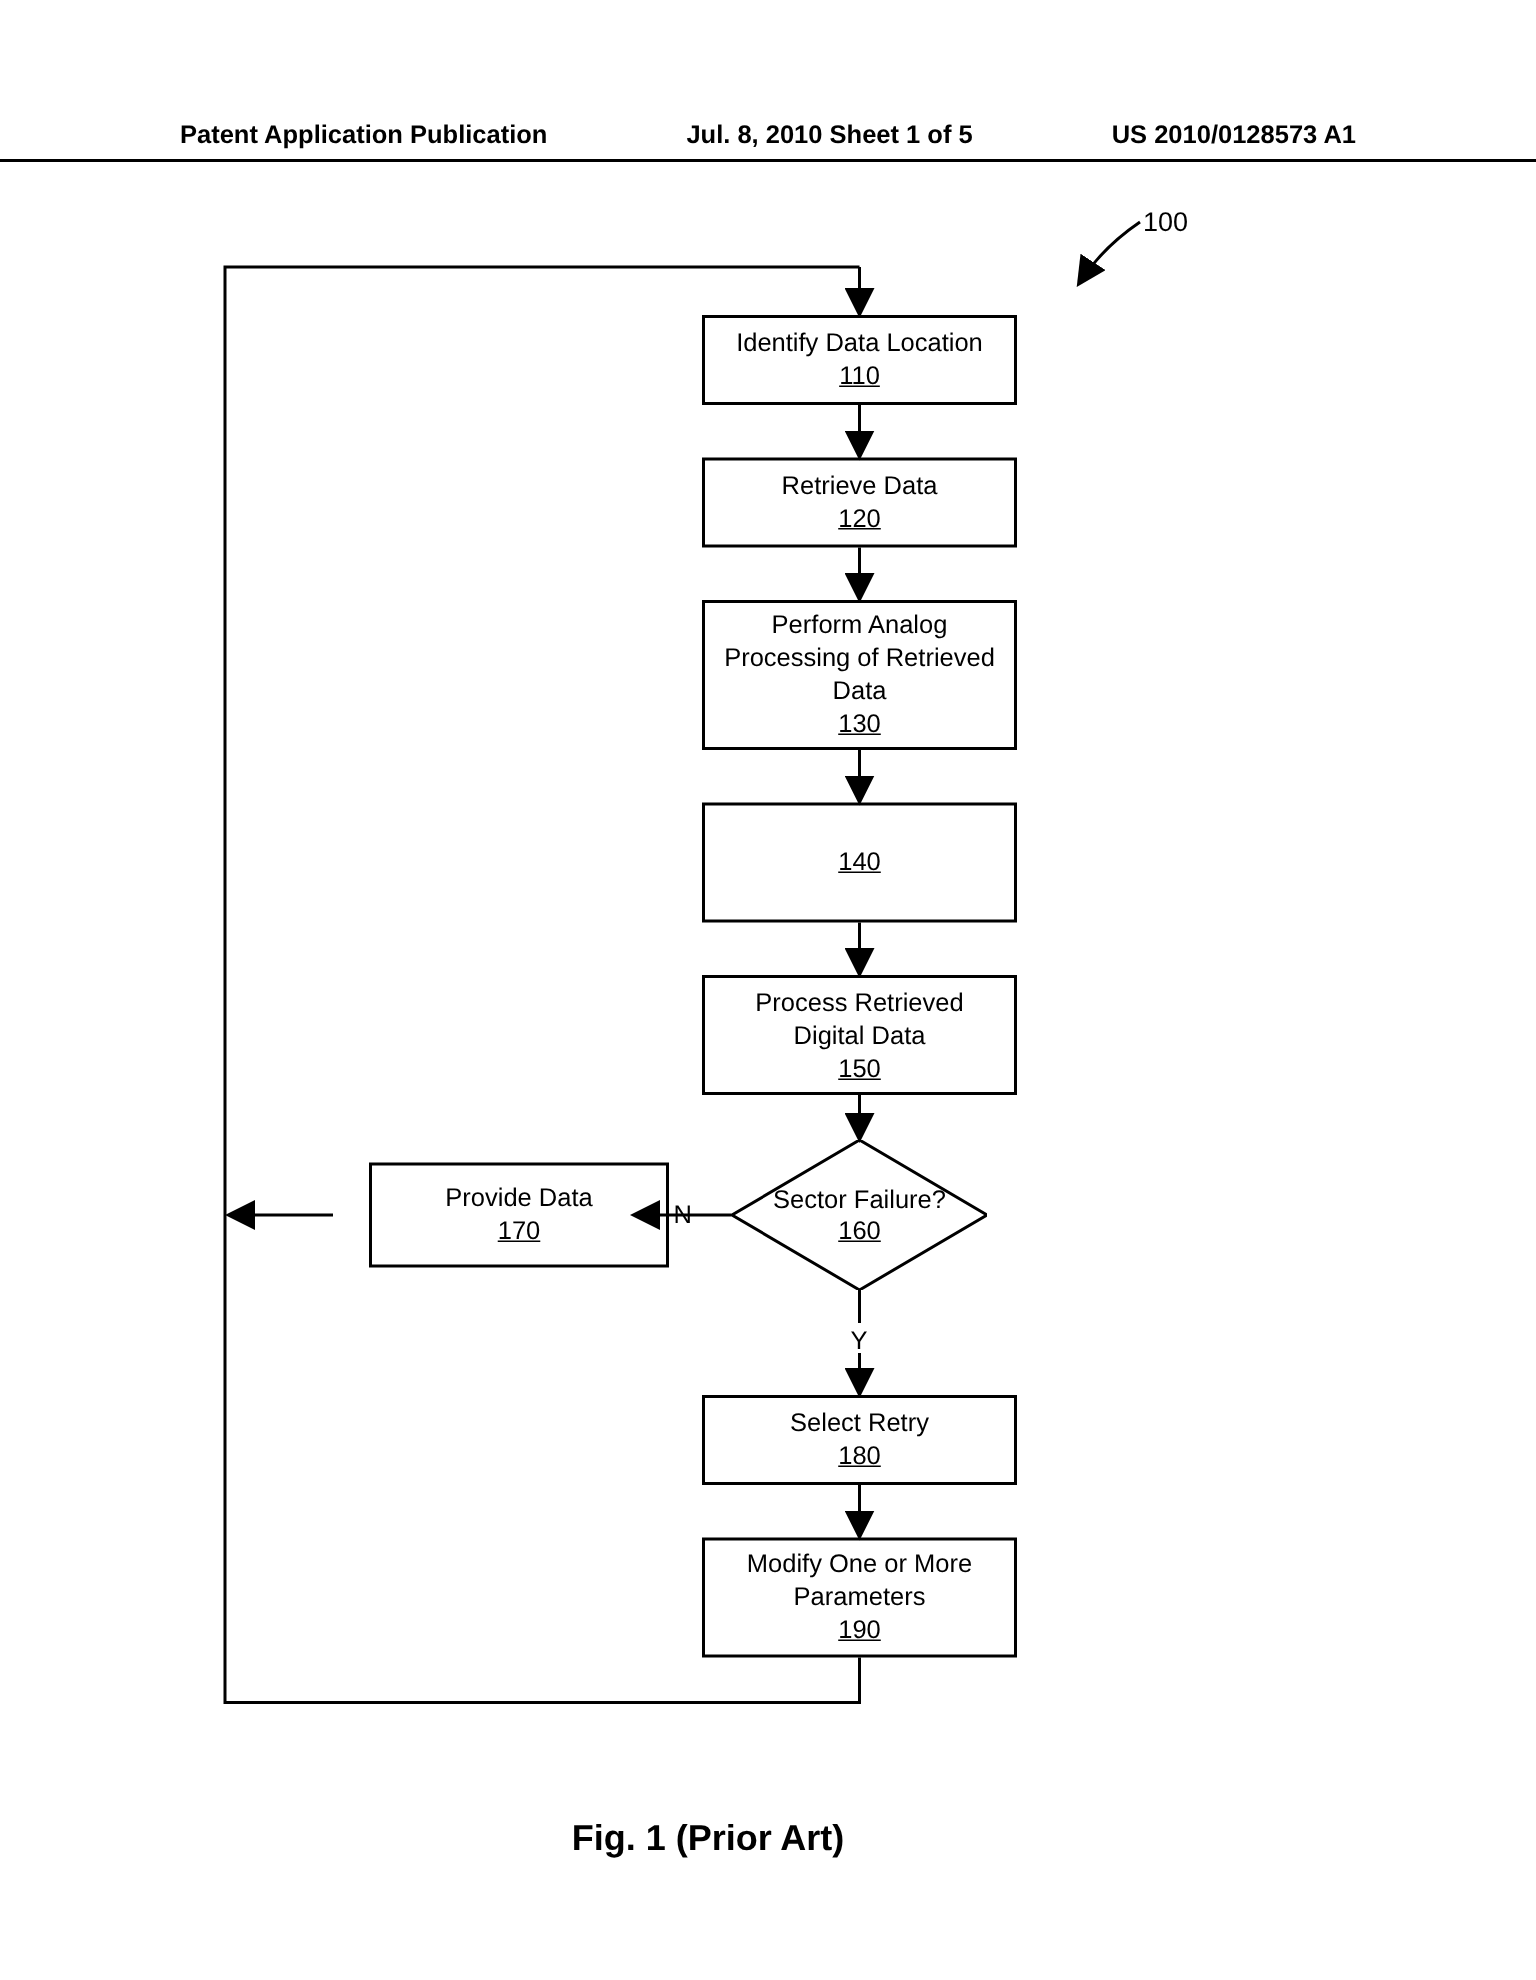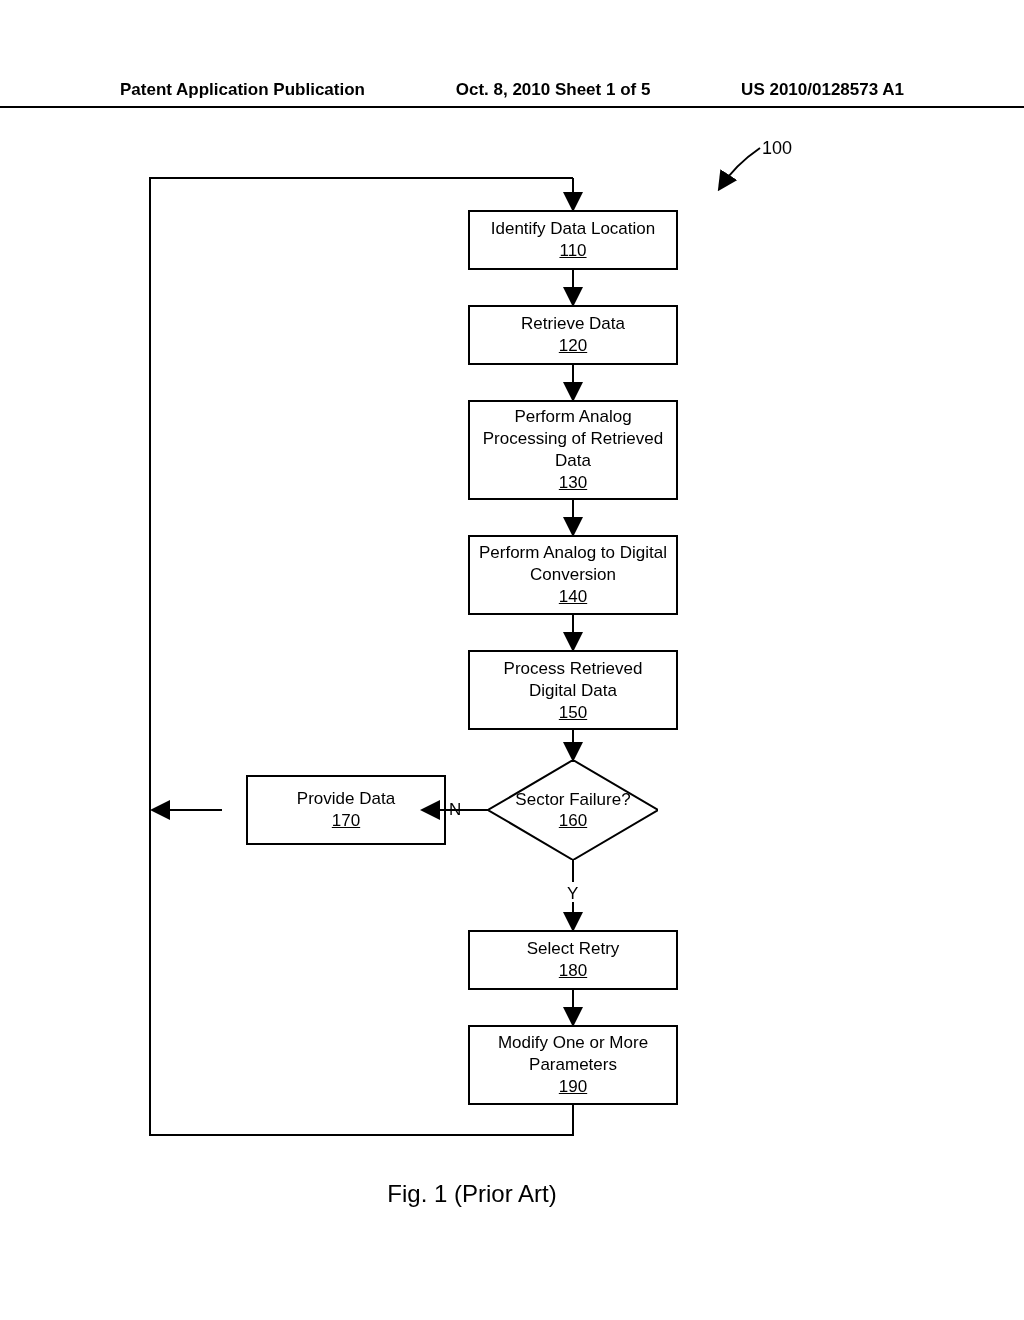--- a/index.html
+++ b/index.html
@@ -93,21 +93,21 @@
     top: 0; left: 0;
   }
 </style>
 </head>
 <body>
 
 <div class="page">
 
   <div class="header">
     <span>Patent Application Publication</span>
-    <span>Oct. 8, 2010  Sheet 1 of 5</span>
+    <span>Jul. 8, 2010  Sheet 1 of 5</span>
     <span>US 2010/0128573 A1</span>
   </div>
 
   <div class="canvas">
 
     <div class="refnum" style="left:762px; top:18px;">100</div>
     <svg class="arrows" width="1024" height="1200">
       <defs>
         <marker id="ah" markerWidth="10" markerHeight="10" refX="8" refY="5" orient="auto">
           <path d="M0,0 L10,5 L0,10 Z" fill="#000"></path>
@@ -125,21 +125,20 @@
       <span>Retrieve Data</span>
       <span class="ref">120</span>
     </div>
 
     <div class="box" style="left:468px; top:280px; width:210px; height:100px;">
       <span>Perform Analog Processing of Retrieved Data</span>
       <span class="ref">130</span>
     </div>
 
     <div class="box" style="left:468px; top:415px; width:210px; height:80px;">
-      <span>Perform Analog to Digital Conversion</span>
       <span class="ref">140</span>
     </div>
 
     <div class="box" style="left:468px; top:530px; width:210px; height:80px;justify-content:flex-end;">
       <span>Process Retrieved Digital Data</span>
       <span class="ref">150</span>
     </div>
 
     <div class="diamond-wrap" style="left:488px; top:640px;">
       <div class="diamond">
@@ -195,16 +194,16 @@
       <line x1="573" y1="740" x2="573" y2="762" stroke="#000" stroke-width="2"></line>
       <line x1="573" y1="782" x2="573" y2="808" stroke="#000" stroke-width="2" marker-end="url(#arrow)"></line>
 
       <line x1="573" y1="870" x2="573" y2="903" stroke="#000" stroke-width="2" marker-end="url(#arrow)"></line>
 
       <polyline points="573,985 573,1015 150,1015 150,58 573,58" fill="none" stroke="#000" stroke-width="2"></polyline>
 
       <line x1="222" y1="690" x2="154" y2="690" stroke="#000" stroke-width="2" marker-end="url(#arrow)"></line>
     </svg>
 
-    <div class="figcap" style="top:1060px;">Fig. 1 (Prior Art)</div>
+    <div class="figcap" style="top:1092px;font-weight:bold;">Fig. 1 (Prior Art)</div>
 
   </div>
 </div>
 
 </body></html>

